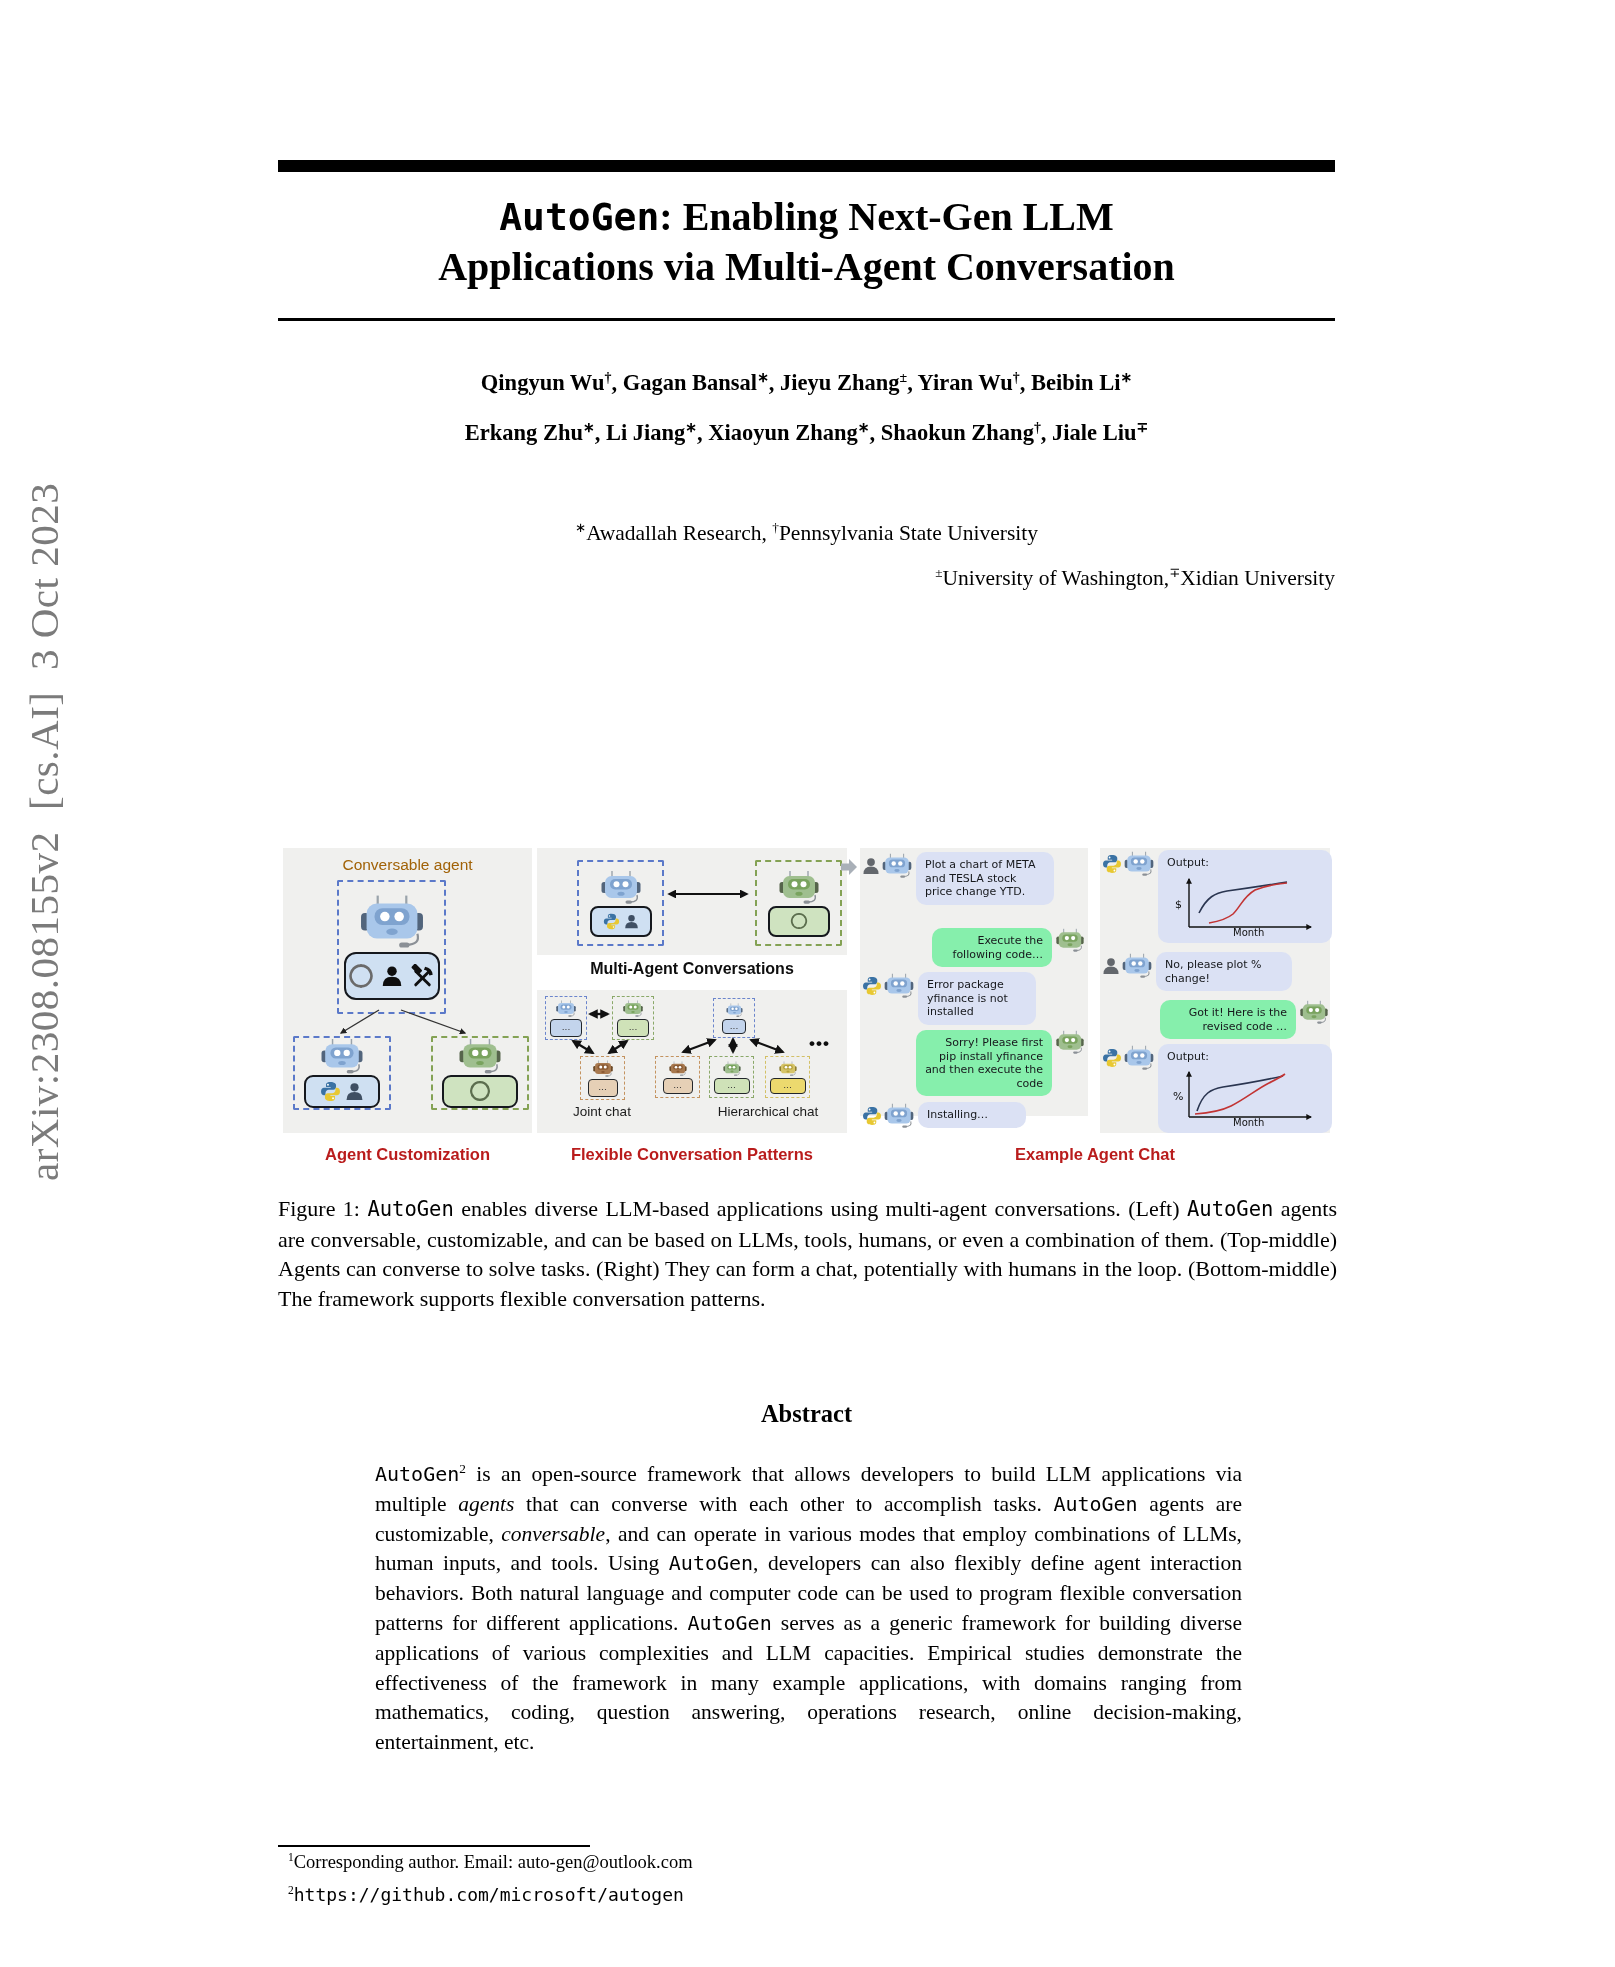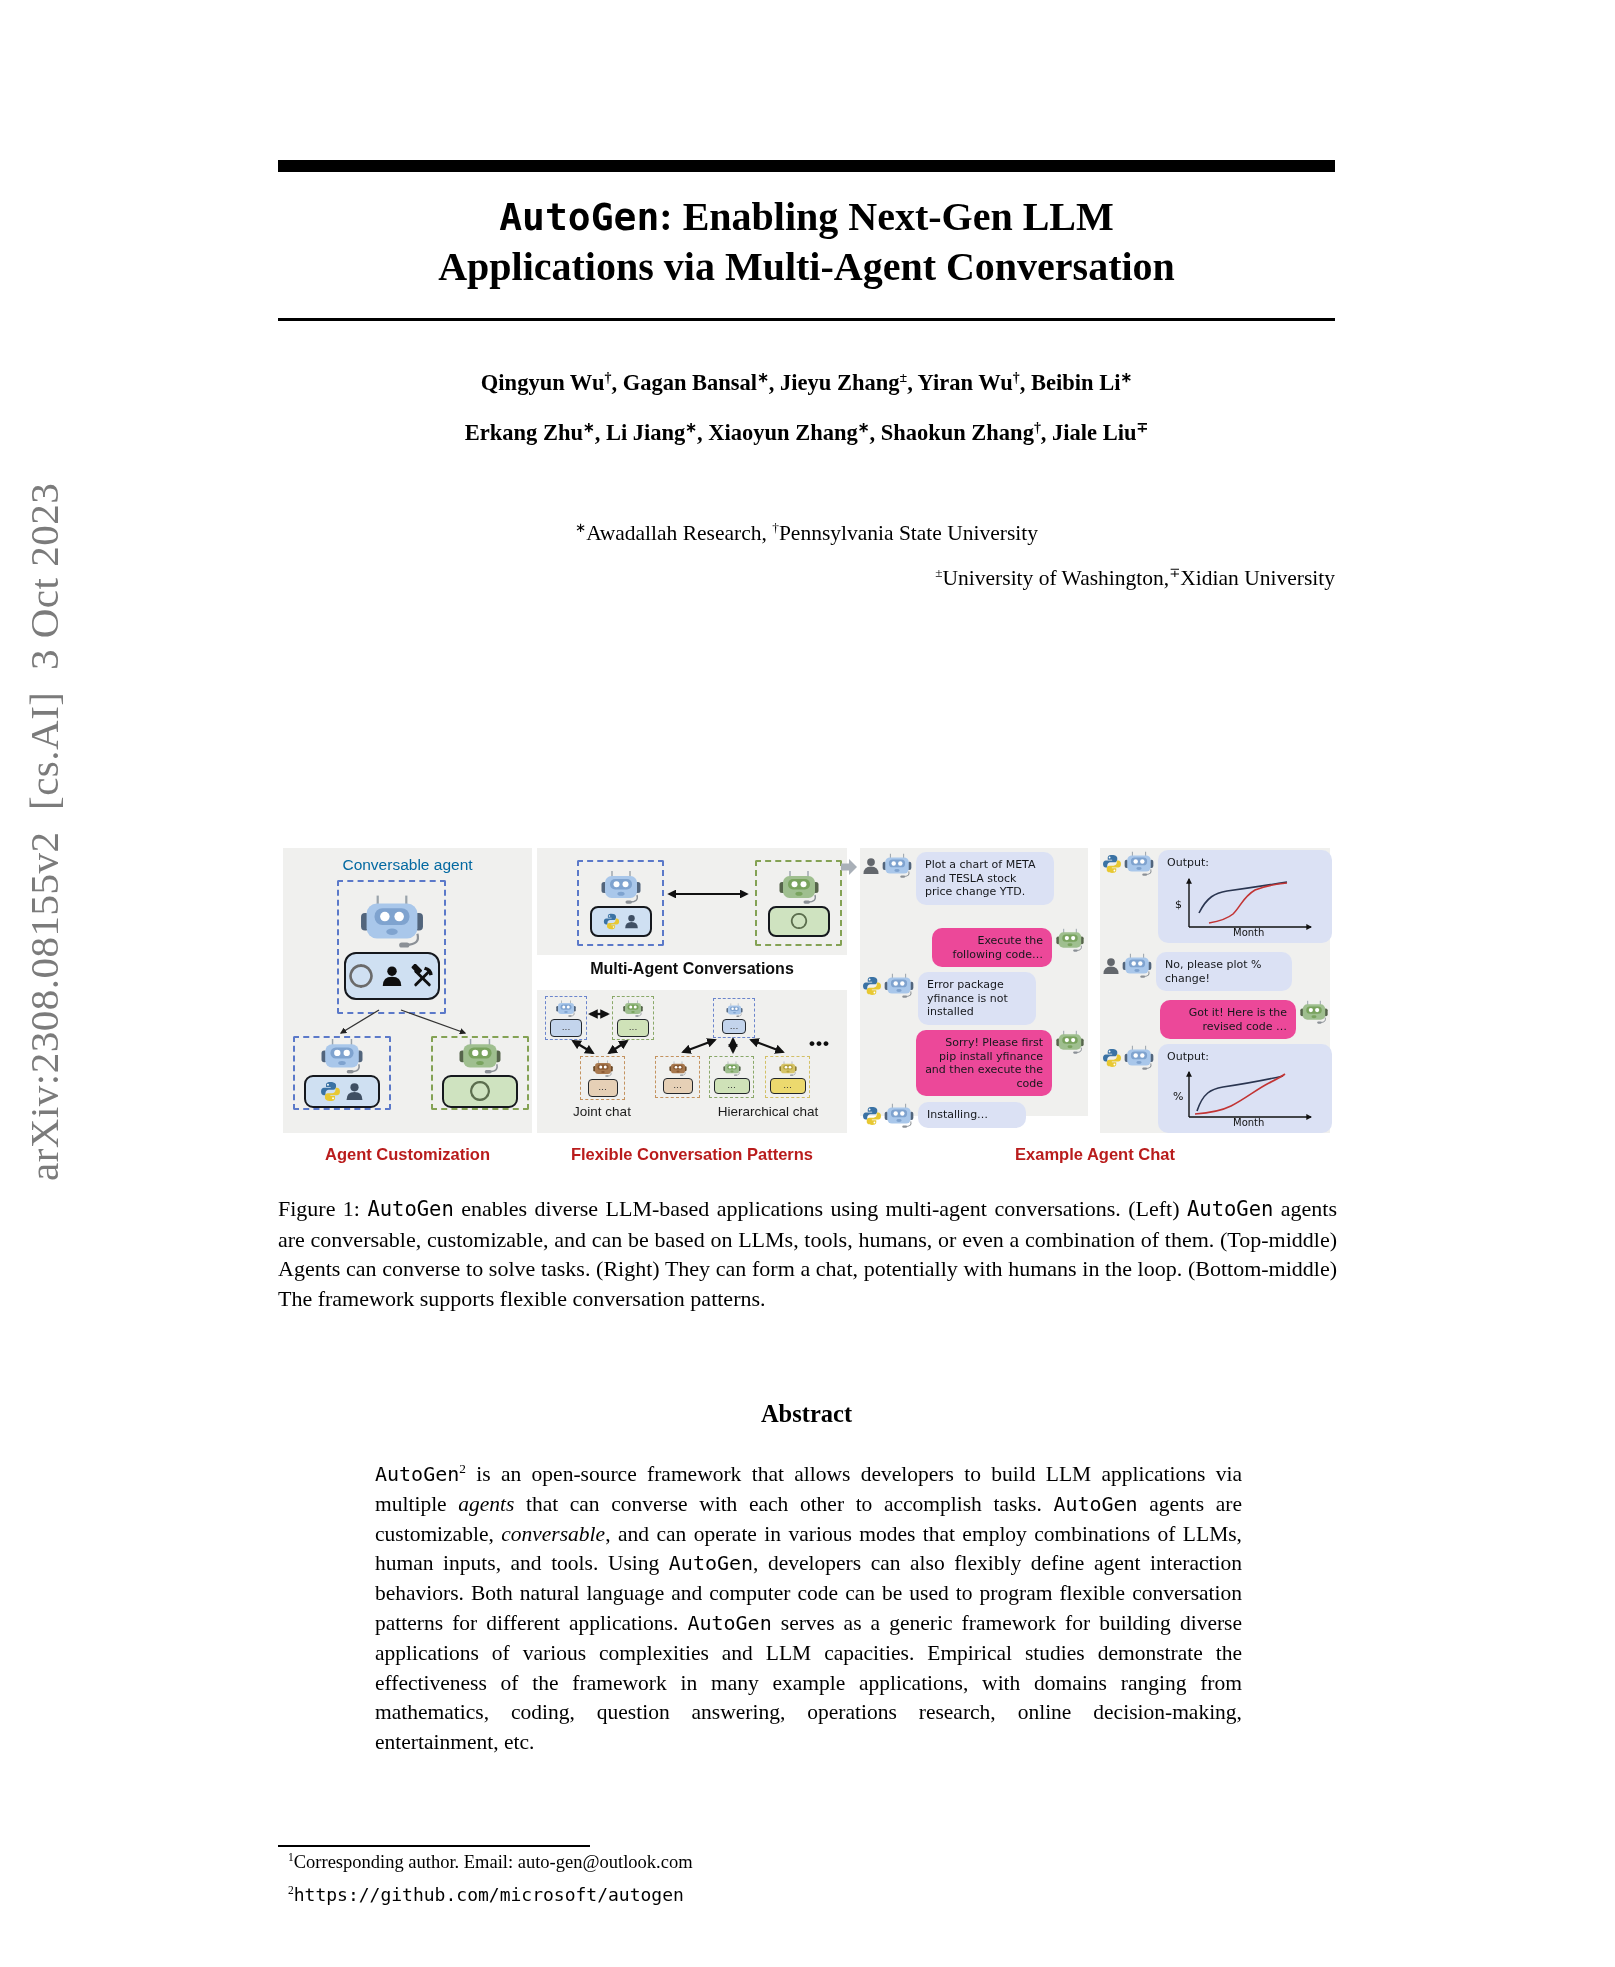--- a/index.html
+++ b/index.html
@@ -48,21 +48,21 @@
   
   .figure { position:absolute; left:278px; top:848px; width:1057px; height:324px;
             font-family:"Liberation Sans","DejaVu Sans",sans-serif; }
   .panel { position:absolute; background:#f0f0ee; }
   .panelA    { left:5px;   top:0; width:249px; height:285px; }
   .panelBtop { left:259px; top:0; width:310px; height:107px; }
   .panelBbot { left:259px; top:142px; width:310px; height:143px; }
   .panelC1   { left:582px; top:0; width:228px; height:268px; }
   .panelC2   { left:822px; top:0; width:230px; height:285px; }
 
-  .p-title { text-align:center; padding-top:8px; font-size:15.5px; color:#0369a1; }
+  .p-title { text-align:center; padding-top:8px; font-size:15.5px; color:#a16207; }
   .fig-label { position:absolute; top:297px; font-weight:bold; font-size:16.5px; text-align:center; color:#b91c1c; }
   .lblA { left:5px; width:249px; } .lblB { left:259px; width:310px; } .lblC { left:582px; width:470px; }
   .ma-label { position:absolute; left:259px; top:112px; width:310px; text-align:center;
               font-weight:bold; font-size:16px; color:#0e0e0e; }
 
   .dashedbox { position:absolute; display:flex; flex-direction:column; align-items:center;
                justify-content:center; gap:4px; border-radius:2px; }
   .db-blue  { border:2px dashed #5b79c9; }
   .db-green { border:2px dashed #84a254; }
   .capsule { border:2px solid #15181d; display:flex; align-items:center; justify-content:center; gap:7px; }
@@ -106,21 +106,21 @@
   .sl-joint { left:0;     width:130px; }
   .sl-hier  { left:146px; width:170px; }
 
   
   .crow { position:absolute; display:flex; gap:4px; align-items:flex-start; }
   .crow.rgt { justify-content:flex-end; }
   .chat-icons { display:flex; gap:2px; align-items:center; flex:none; padding-top:1px; }
   .bubble { border-radius:10px; padding:6px 9px; font-size:11px; line-height:13.5px;
             font-family:"DejaVu Sans",sans-serif; color:#16181c; }
   .bub-blue  { background:#dbe1f4; text-align:left; }
-  .bub-green { background:#ec4899; text-align:right; }
+  .bub-green { background:#86efac; text-align:right; }
   .mini-chart { display:block; margin-top:3px; }
 
   .fwd-arrow { position:absolute; left:562px; top:10px; }
 </style>
 </head>
 <body>
 
 <svg width="0" height="0" style="position:absolute" aria-hidden="true">
   <defs>
     <marker id="mA" viewBox="0 0 10 10" refX="8" refY="5" markerWidth="4.2" markerHeight="4.2" orient="auto-start-reverse">

